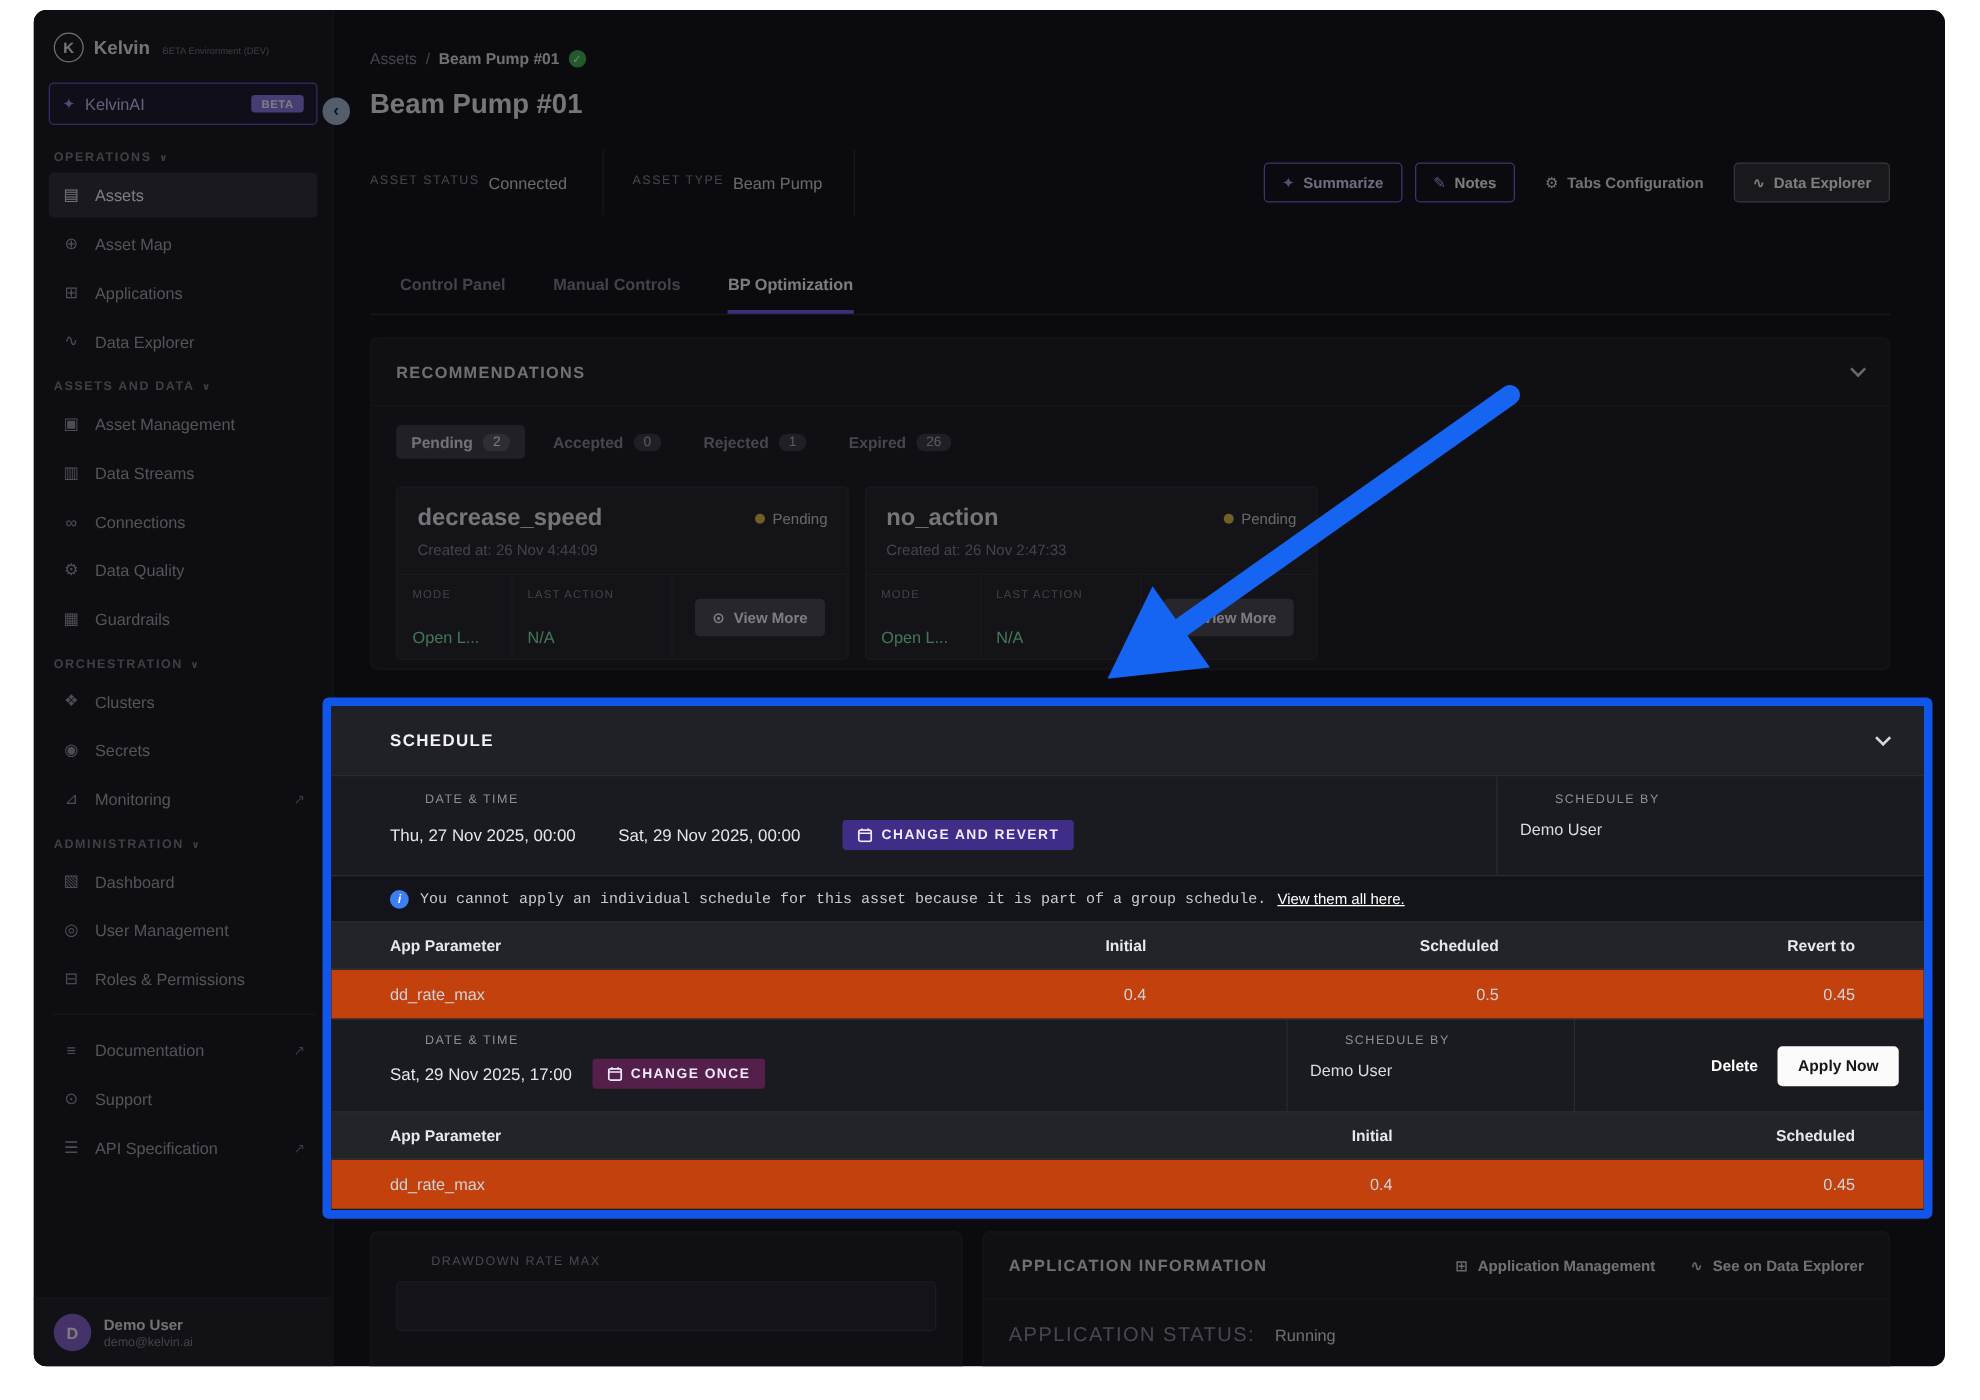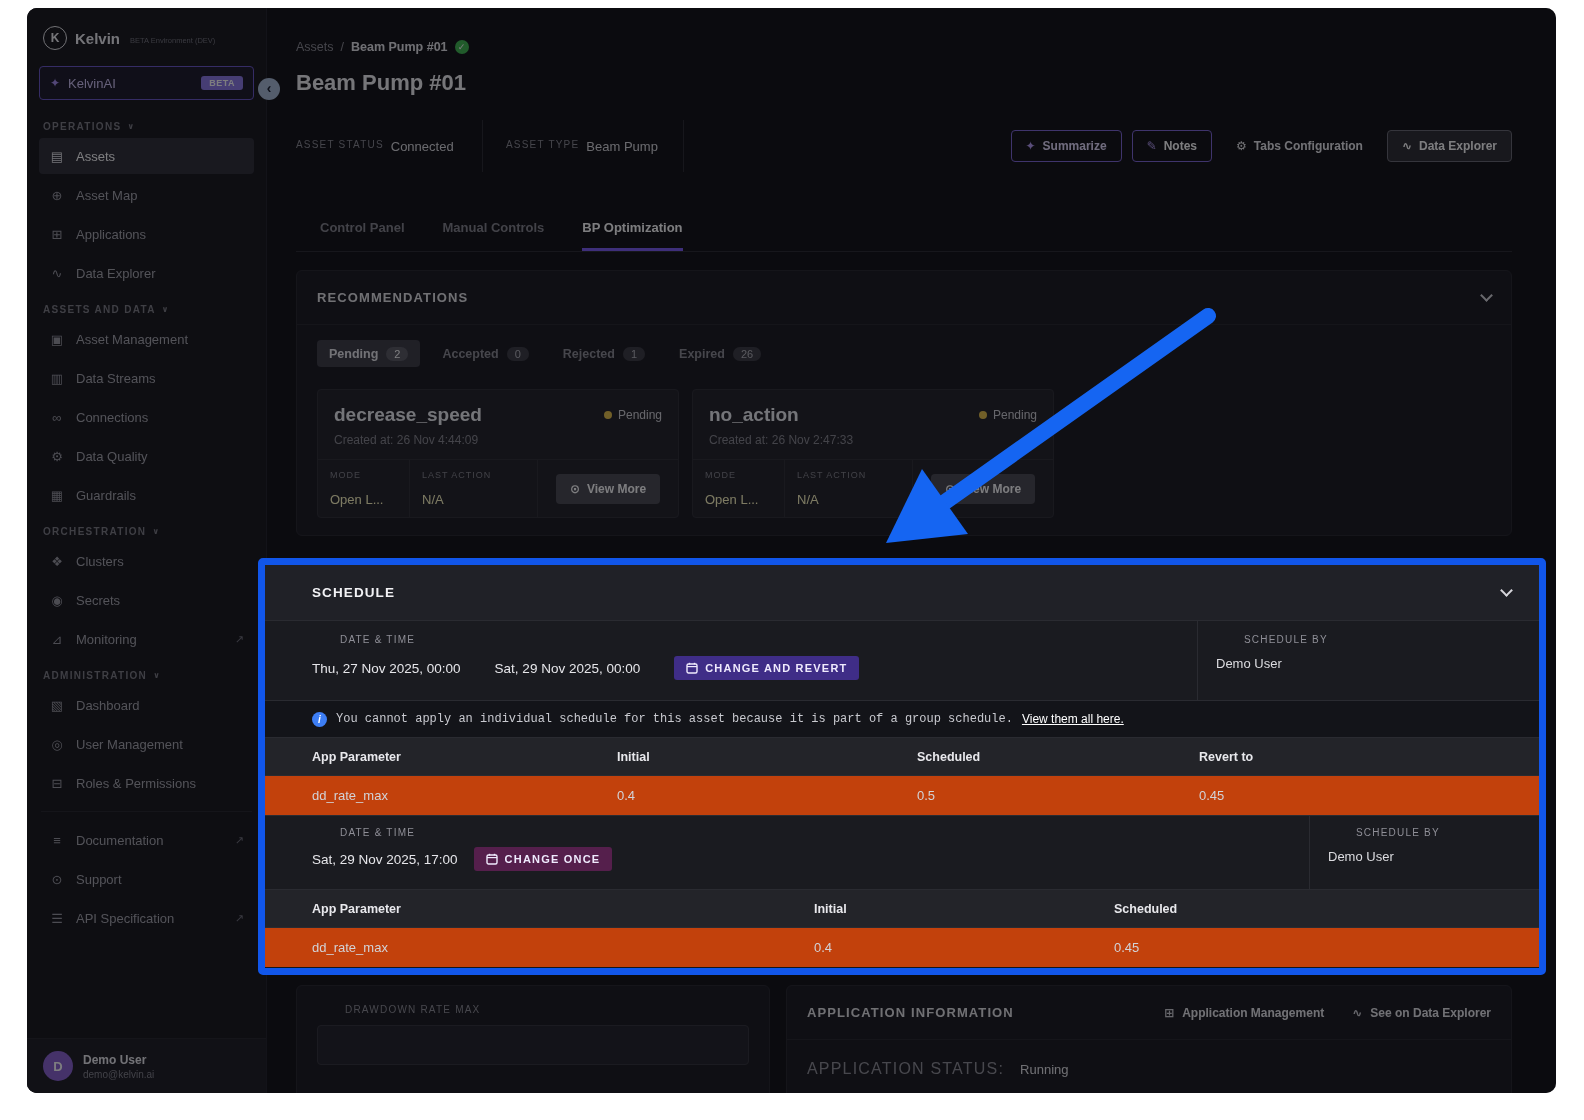--- a/index.html
+++ b/index.html
@@ -92,23 +92,23 @@
   .cards { padding:12px 20px; display:flex; gap:13px; }
   .card { width:362px; background:#232329; border:1px solid #2e2e36; border-radius:4px; overflow:hidden; }
   .card-top { padding:14px 16px 12px; }
   .card-title-row { display:flex; align-items:center; }
   .card-title { color:#eceef2; font-size:19px; font-weight:bold; }
   .status-pill { margin-left:auto; display:flex; align-items:center; gap:6px; }
   .dot { width:8px; height:8px; border-radius:50%; background:#e6c04a; }
   .status-txt { color:#d0d0d6; font-size:12px; }
   .created { margin-top:7px; color:#87878f; font-size:12px; }
   .card-bottom { border-top:1px solid #2e2e36; display:flex; }
-  .cb-cell { padding:10px 12px; border-right:1px solid #2e2e36; display:flex; flex-direction:column; gap:12px; }
+  .cb-cell { padding:10px 12px; border-right:1px solid #2e2e36; display:flex; flex-direction:column; gap:22px; }
   .cb-cell .cl { color:#83838b; font-size:9px; letter-spacing:1px; }
-  .cb-cell .cv { color:#fef9c3; font-size:13px; }
+  .cb-cell .cv { color:#86efac; font-size:13px; }
   .cb-cell.mode { width:92px; }
   .cb-cell.lastact { width:128px; }
   .cb-btn-cell { flex:1; display:flex; align-items:center; justify-content:center; border-right:none; }
   .view-more { background:#4a4a53; border-radius:4px; padding:8px 14px; color:#fff;
     font-size:12px; font-weight:bold; display:flex; align-items:center; gap:7px; }
 
   
   .schedule-wrap { margin:22px -34px 0 -38px; border:7px solid #1156ea; border-radius:5px;
     background:#15161a; position:relative; z-index:60; height:417px; overflow:hidden; }
   .sch-head { height:55px; background:#202127; display:flex; align-items:center; padding:0 28px 0 47px; }
@@ -127,21 +127,21 @@
   .sch-info { height:37px; background:#131419; border-top:1px solid #2a2b31;
     display:flex; align-items:center; gap:9px; padding-left:47px; }
   .info-ic { width:15px; height:15px; border-radius:50%; background:#3d7ef5; color:#fff;
     font-size:10px; font-weight:bold; display:flex; align-items:center; justify-content:center; font-style:italic; }
   .info-txt { color:#c9cad0; font-size:12px;font-family:Liberation Mono, monospace; }
   .info-link { color:#ffffff; font-size:12px; text-decoration:underline; }
   .grid4 { display:grid; grid-template-columns:1fr 300px 282px 285px; align-items:center;
     padding:0 55px 0 47px; }
   .grid3 { display:grid; grid-template-columns:1fr 300px 370px; align-items:center;
     padding:0 55px 0 47px; }
-  .num { text-align:left; }
+  .num { text-align:right; }
   .sch-th { height:38px; background:#232429; border-top:1px solid #2a2b31;
     color:#e8e8ec; font-size:12.5px; font-weight:bold; }
   .sch-td { height:40px; background:#c2410c; border-top:1px solid #2a2b31;
     color:#d2d3d8; font-size:13px; }
   .sch-row2 { height:74px; background:#1a1b20; border-top:1px solid #2a2b31; display:flex; }
   .sch-r2-left { flex:1; padding:11px 0 0 47px; }
   .sch-r2-mid { width:230px; border-left:1px solid #2a2b31; padding:11px 0 0 18px; }
   .sch-r2-right { width:280px; border-left:1px solid #2a2b31; display:flex; align-items:center;
     justify-content:flex-end; gap:16px; padding-right:20px; }
   .btn-delete { background:transparent; color:#ffffff; font-size:12.5px; font-weight:bold; }
@@ -489,20 +489,24 @@
                     <line x1="8.5" y1="0.8" x2="8.5" y2="2.4" stroke="currentColor" stroke-width="1.4"></line>
                   </svg>
                 <span>CHANGE ONCE</span>
               </button>
             </div>
           </div>
           <div class="sch-r2-mid">
             <div class="sch-label">SCHEDULE BY</div>
             <div class="sch-by">Demo User</div>
           </div>
+          <div class="sch-r2-right">
+            <button class="btn-delete">Delete</button>
+            <button class="btn-apply">Apply Now</button>
+          </div>
         </div>
 
         <div class="sch-th grid3">
           <span>App Parameter</span>
           <span class="num">Initial</span>
           <span class="num">Scheduled</span>
         </div>
         <div class="sch-td grid3">
           <span>dd_rate_max</span>
           <span class="num">0.4</span>

